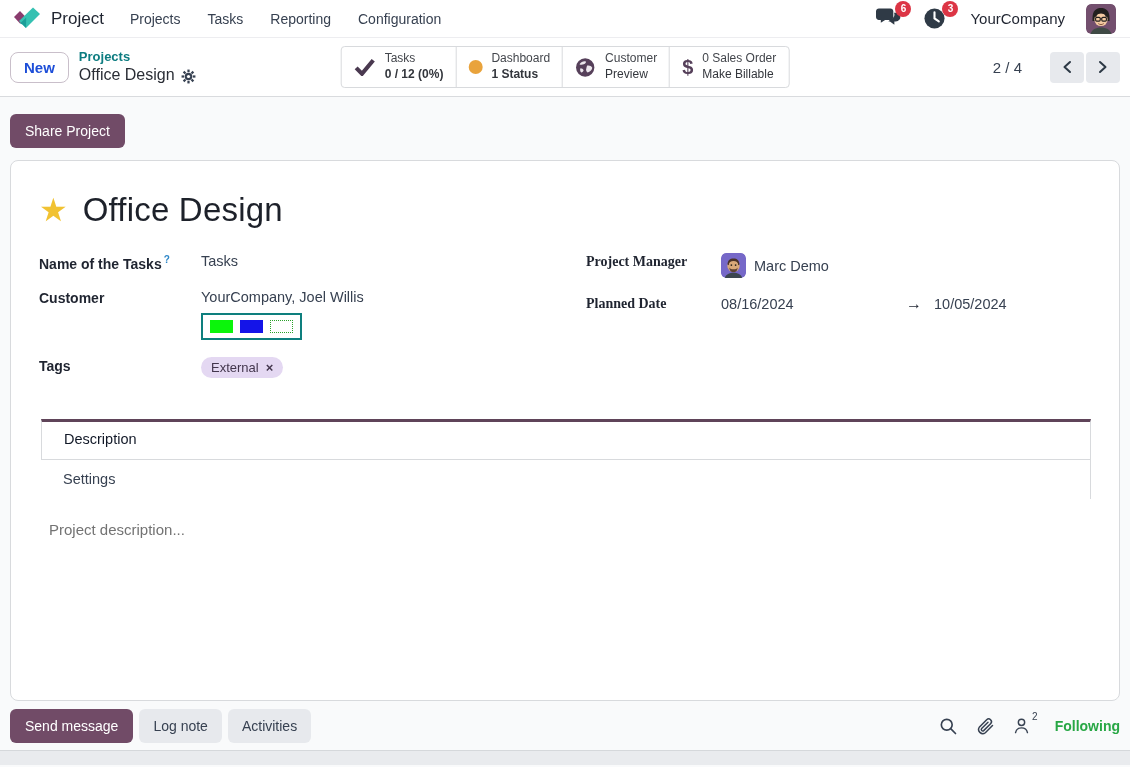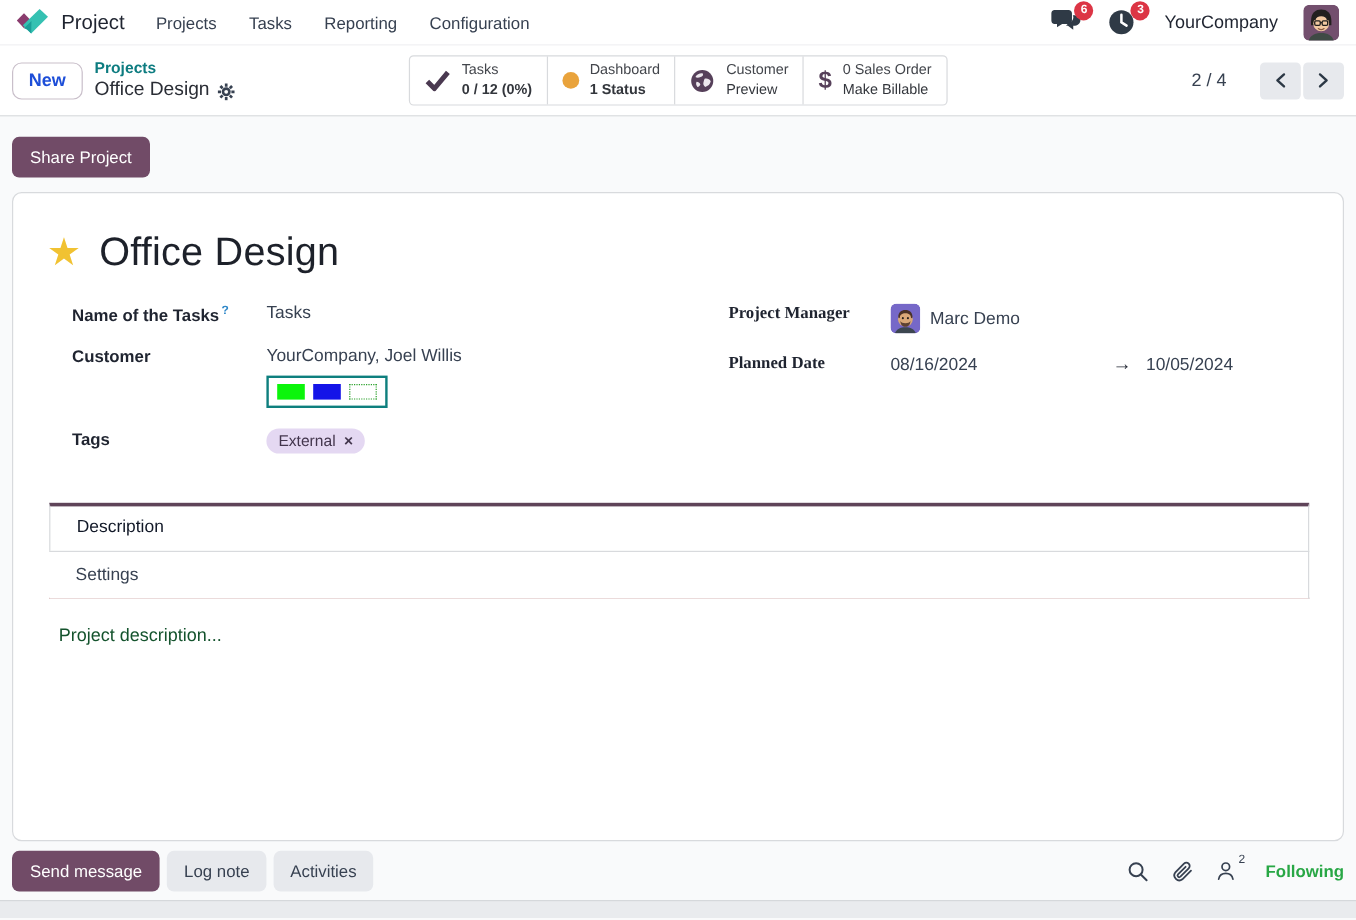--- a/index.html
+++ b/index.html
@@ -78,21 +78,21 @@
 
   
   .sheet {
     margin:0 10px; background:#fff; border:1px solid #d8dadd; border-radius:8px;
     height:541px; padding:30px 28px 0 28px; overflow:hidden;
   }
   .title-row { display:flex; align-items:center; gap:15px; margin-bottom:24px; }
   .fav-star { font-size:32px; color:#f1c232; line-height:1; cursor:pointer; }
   .sheet-title { font-size:33px; font-weight:400; color:#1d212a; margin:0; letter-spacing:.2px; }
 
-  .fields-grid { display:grid; grid-template-columns:523px 1fr; column-gap:24px;margin-left:21px; }
+  .fields-grid { display:grid; grid-template-columns:523px 1fr; column-gap:24px; }
   .field-row { display:flex; margin-bottom:17px; align-items:flex-start; }
   .field-label { font-weight:700; color:#1f2430; font-size:14px; flex:0 0 auto; padding-top:1px; }
   .col-left .field-label { width:162px; }
   .col-right .field-label { width:135px;font-family:Liberation Serif, serif; }
   .field-value { color:#374151; font-size:14.5px; }
   .help-sup { color:#2e87c8; font-size:10px; vertical-align:super; margin-left:2px; cursor:pointer; }
 
   .swatch-widget {
     margin-top:8px; display:inline-flex; gap:7px; padding:5px 7px;
     border:2px solid #0e7f7e; background:#fff;
@@ -121,21 +121,21 @@
   .tab {
     padding:11px 22px 12px 22px; font-size:14.5px; color:#374151; cursor:pointer;
     background:#fff; border:1px solid #d8dadd; border-bottom:none; margin-bottom:-1px;
   }
   .tab.active {
     border-top:3px solid #5f4459; padding-top:9px; color:#111827; font-weight:500;
     border-bottom:1px solid #fff;
   }
   .tab.inactive { border-left:none; }
   .tab-filler { flex:1; }
-  .placeholder-text { color:#14532d; font-size:15px; margin:22px 0 0 10px; }
+  .placeholder-text { color:#737373; font-size:15px; margin:22px 0 0 10px; }
 
   
   .chatter {
     display:flex; align-items:center; padding:12px 10px; gap:6px; height:49px;
   }
   .btn-muted {
     background:#e7e9ed; color:#374151; border:none; border-radius:6px;
     padding:9px 14px; font-size:14px; font-weight:500; cursor:pointer;
     font-family:inherit;
   }

